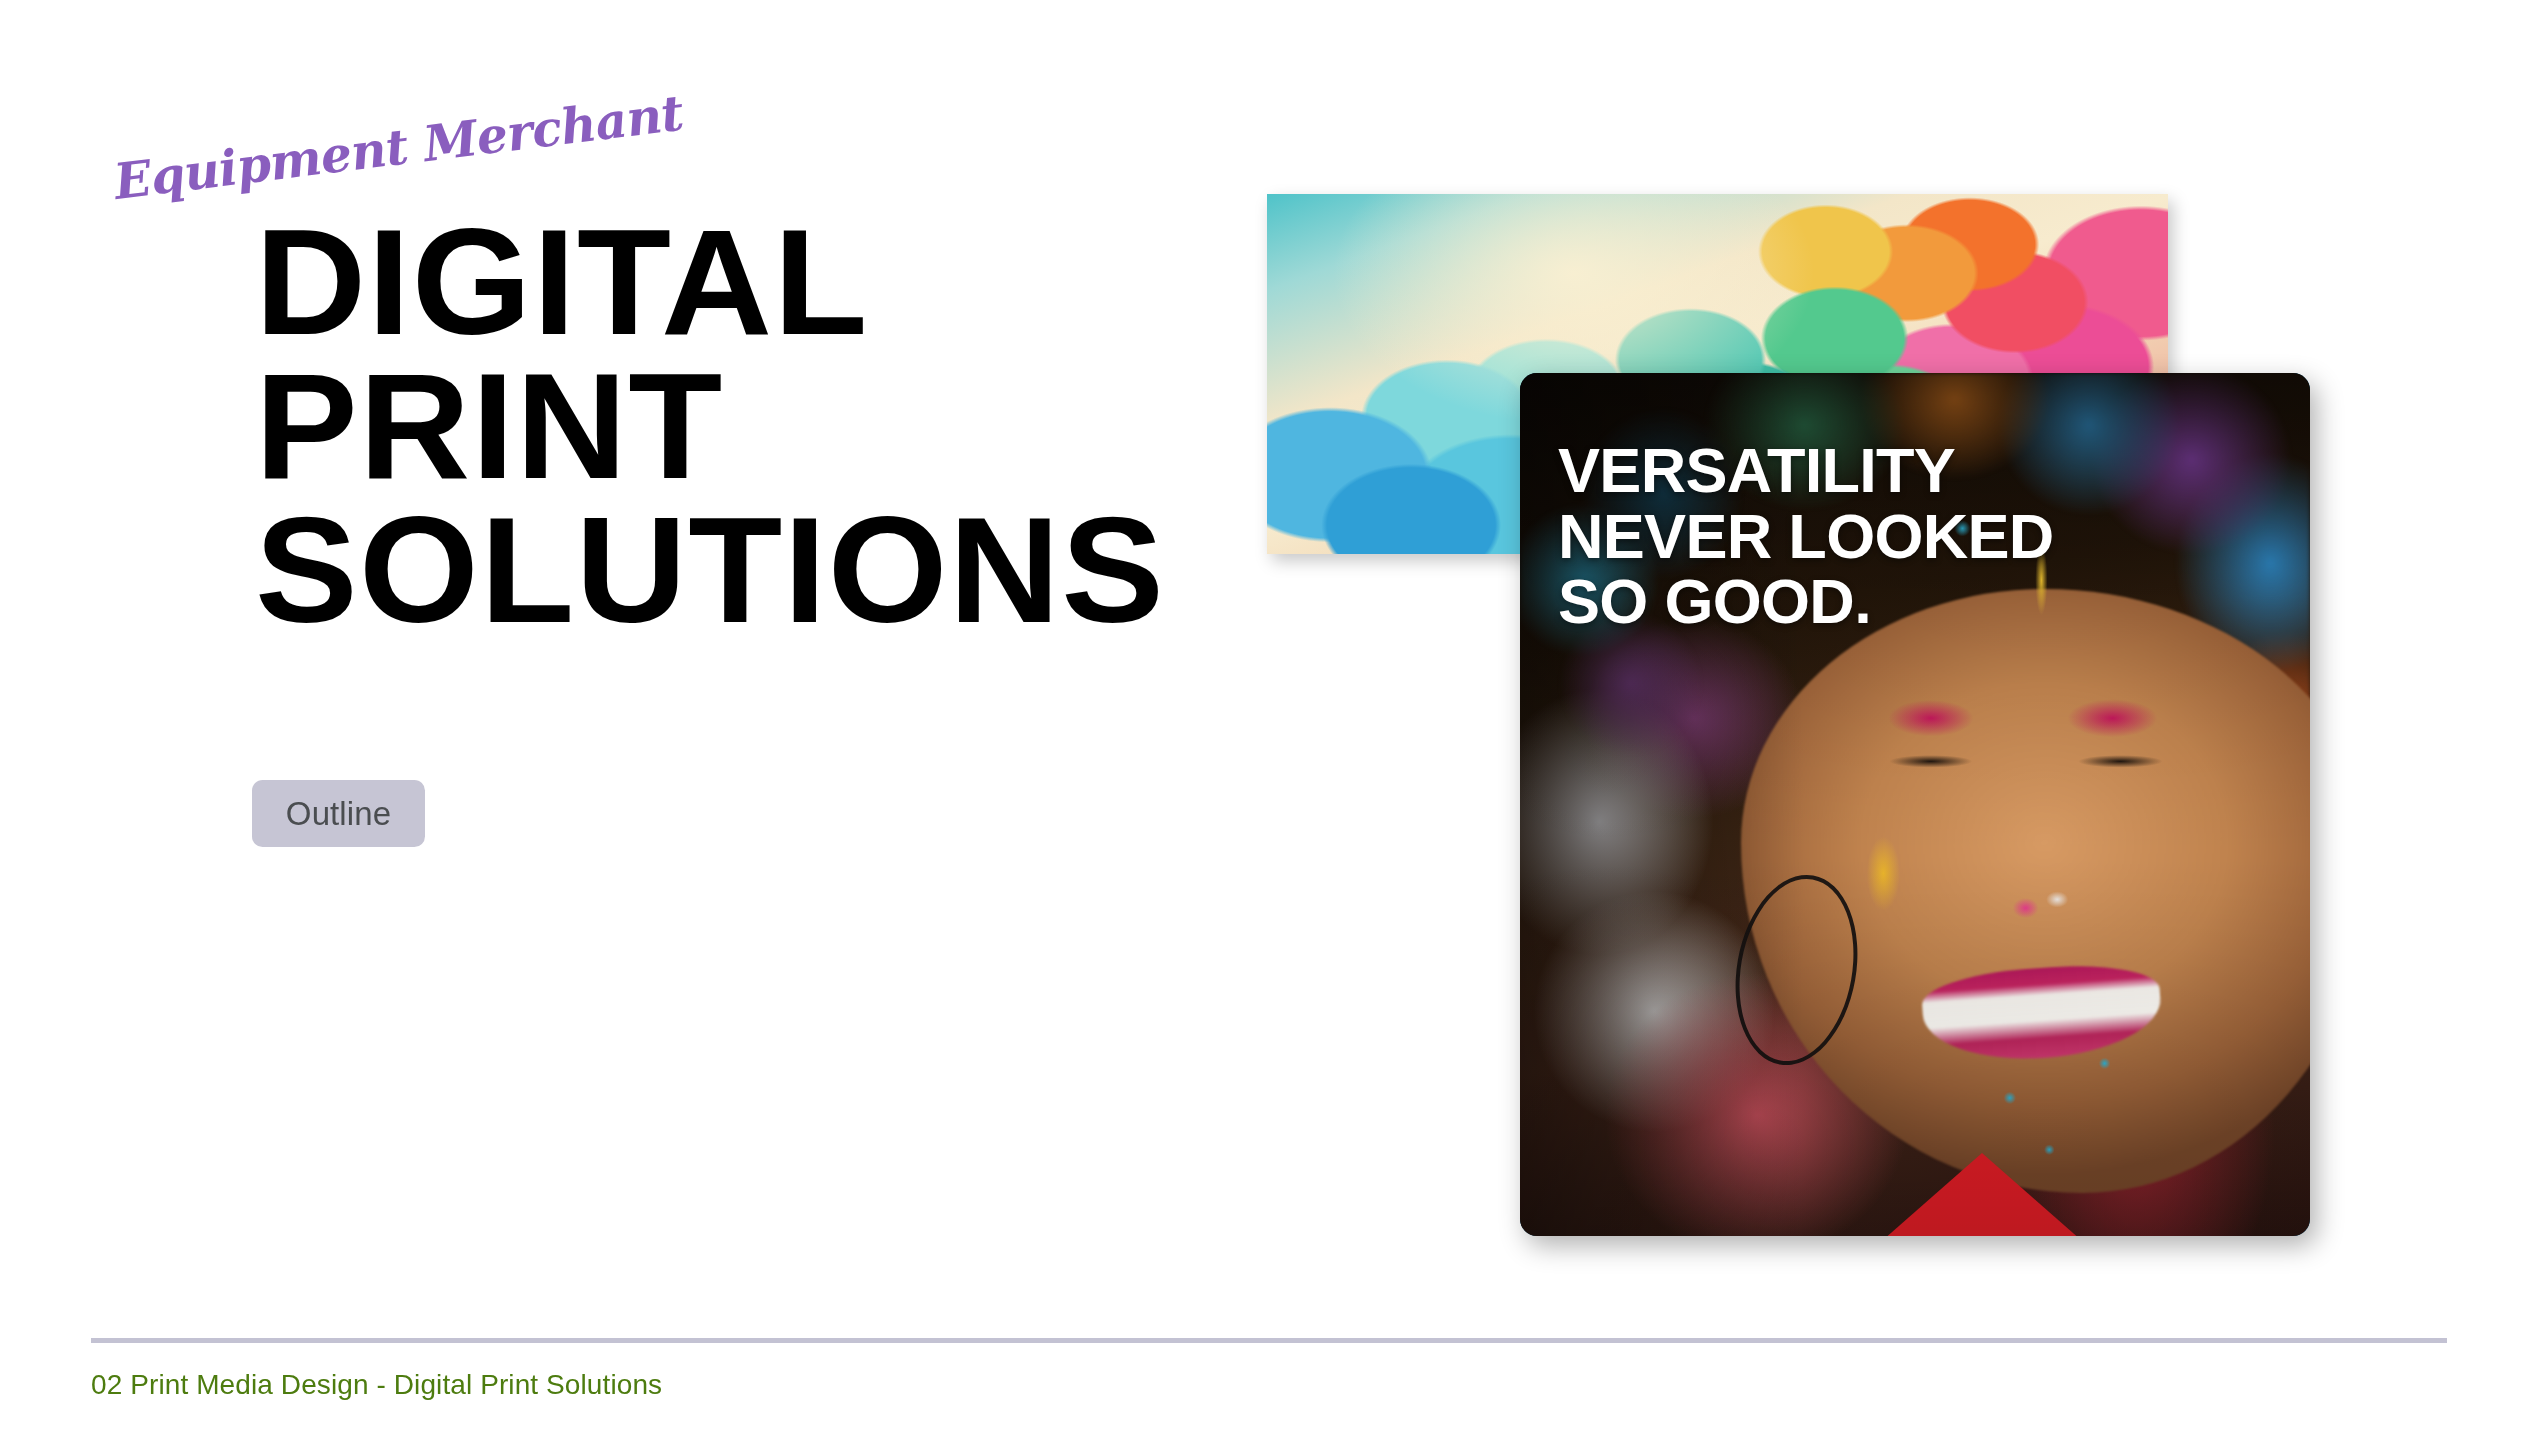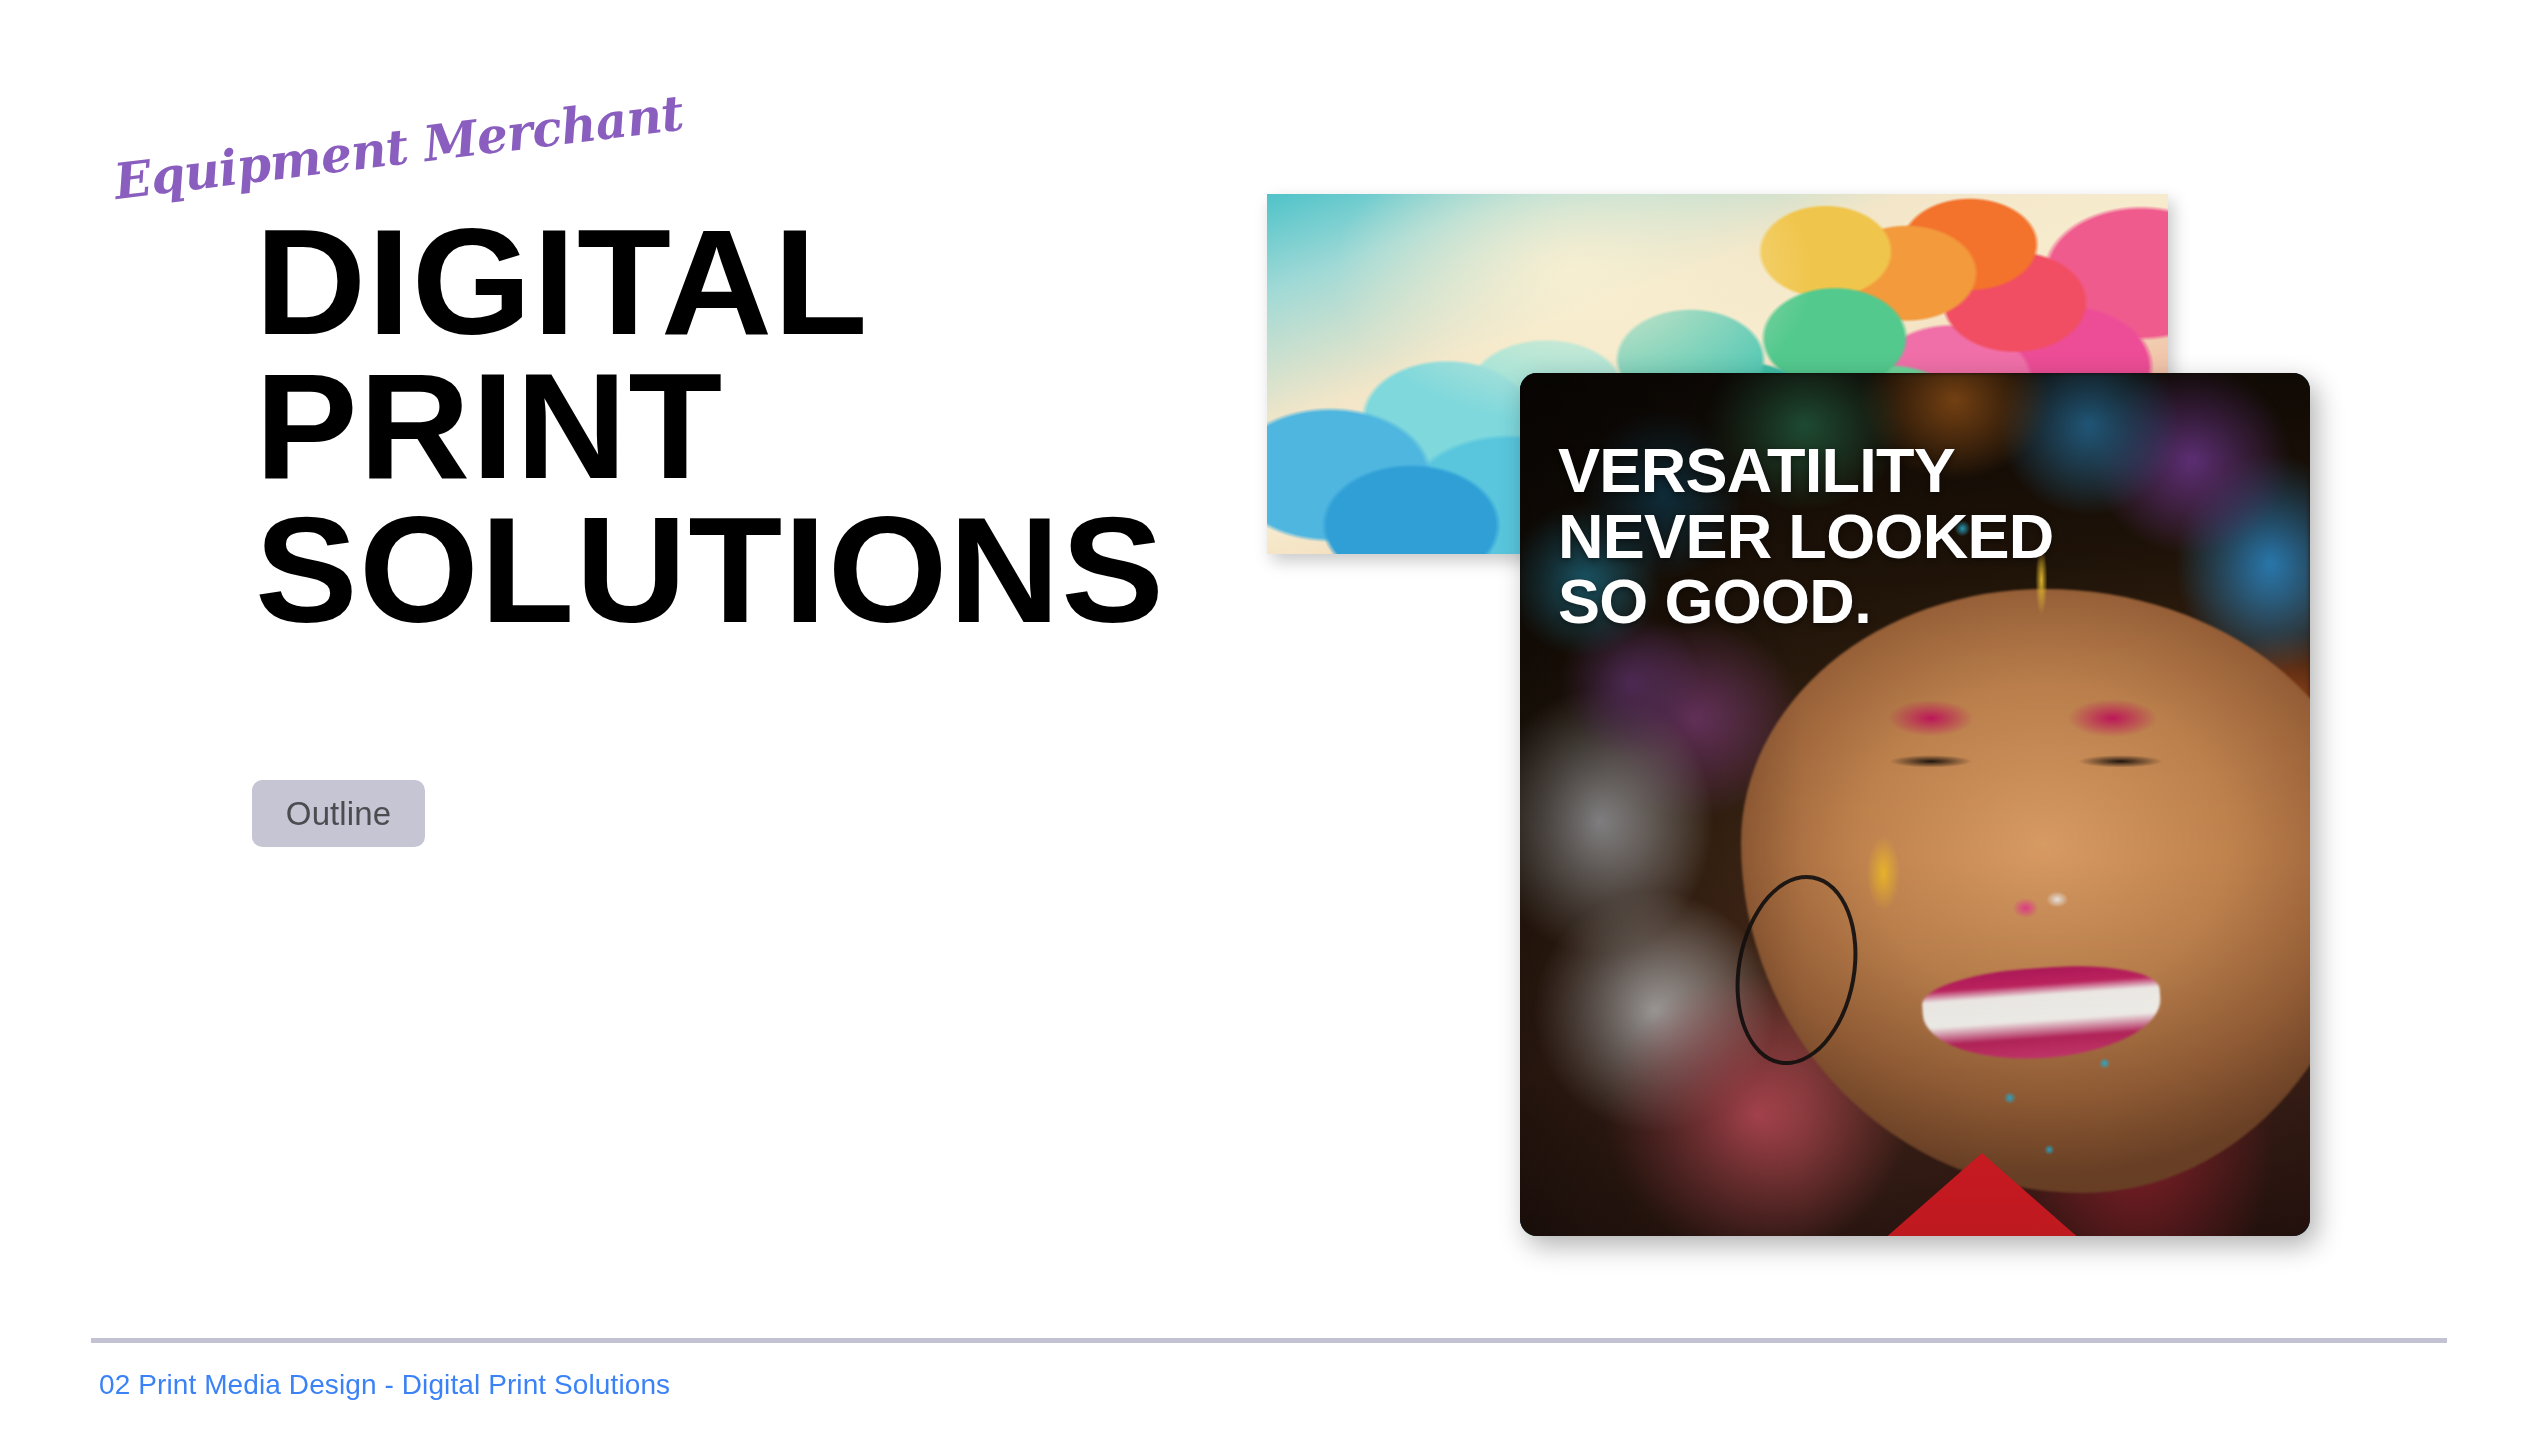--- a/index.html
+++ b/index.html
@@ -70,23 +70,23 @@
 
   
   .footer-rule {
     position: absolute;
     left: 91px; top: 1338px;
     width: 2356px; height: 4.6px;
     background: #C3C2D3;
   }
   .footer-text {
     position: absolute;
-    left: 99px; top: 1369px;
+    left: 91px; top: 1369px;
     font-size: 28px;
-    color: #3b82f6;
+    color: #4d7c0f;
     letter-spacing: 0.1px;
   }
 
   
   .banner-wrap {
     position: absolute;
     left: 1267px; top: 194px;
     width: 901px; height: 360px;
     box-shadow: 5.3px 6.6px 16px rgba(0,0,0,0.22);
     overflow: hidden;

